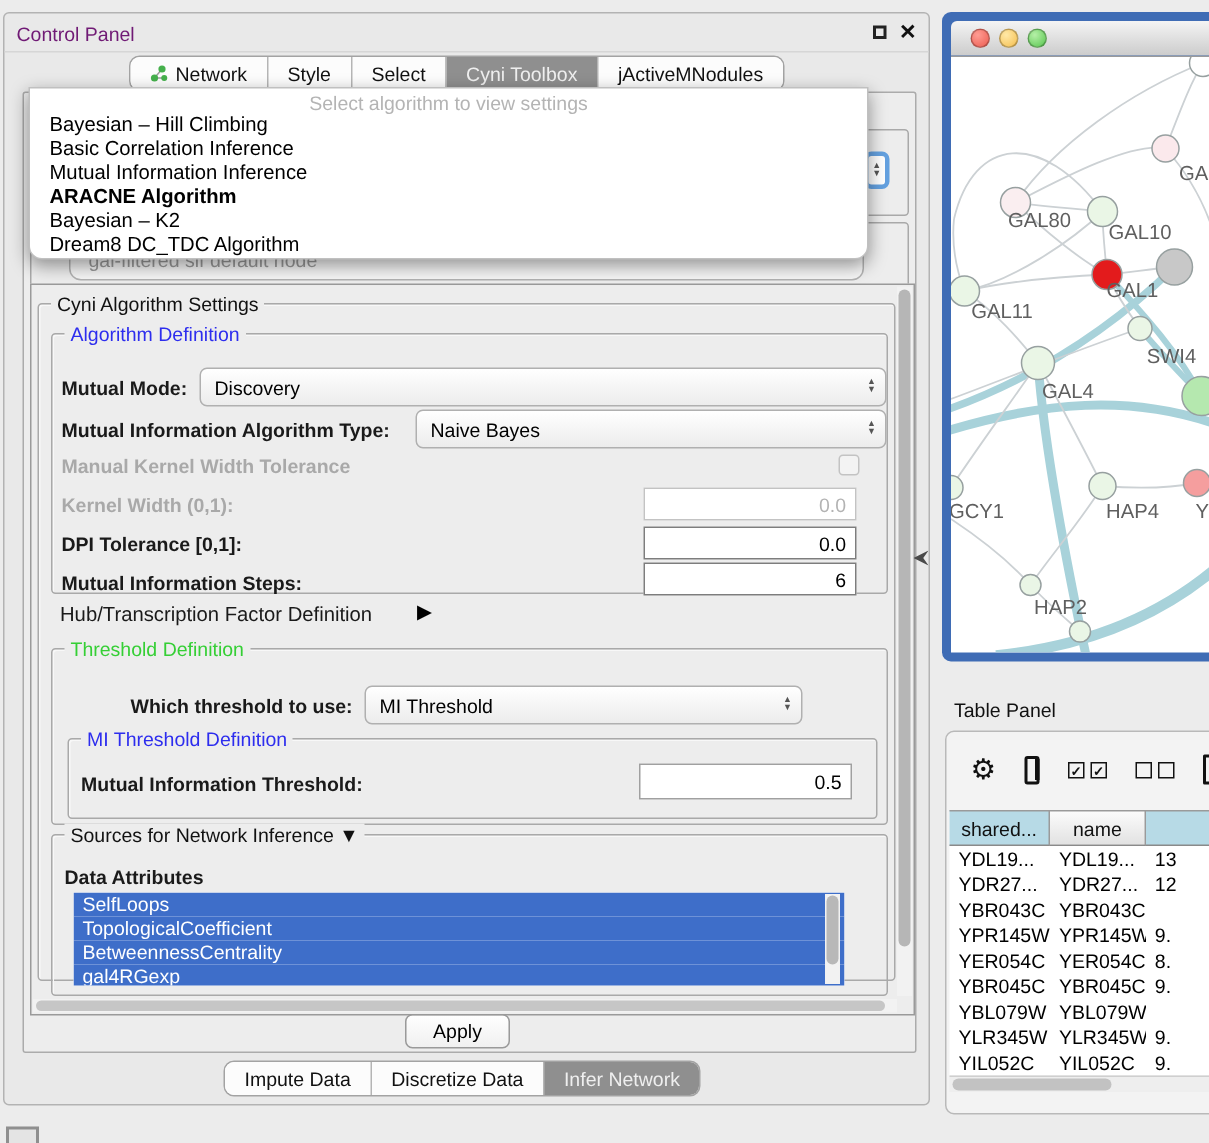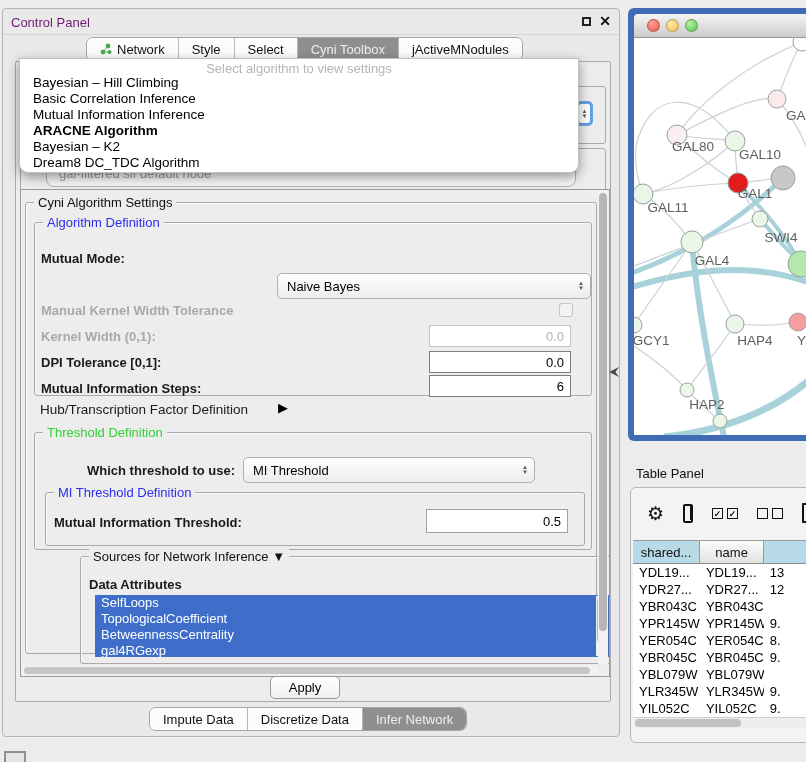--- a/index.html
+++ b/index.html
@@ -152,20 +152,28 @@
       <div class="bg-groupbox" style="left:4px;top:24px;width:586px;height:58px;"></div>
       <div class="bg-groupbox" style="left:4px;top:86px;width:586px;height:52px;"></div>
 
       <div class="scrollpane">
         <div class="groupbox" style="left:4px;top:12px;width:572px;height:452px;">
           <span class="gb-title">Cyni Algorithm Settings</span>
 
           <div class="groupbox" style="left:8px;top:19px;width:558px;height:174px;">
             <span class="gb-title blue">Algorithm Definition</span>
             <span class="lbl" style="left:6px;top:28px;">Mutual Mode:</span>
+            <div class="combo" style="left:98px;top:22px;width:458px;">
+              <span>Discovery</span>
+              <span class="spin">
+                  <span>▲</span>
+                  <span>▼</span>
+                </span>
+            </div>
+            <span class="lbl" style="left:6px;top:56px;">Mutual Information Algorithm Type:</span>
             <div class="combo" style="left:242px;top:50px;width:314px;">
               <span>Naive Bayes</span>
               <span class="spin">
                   <span>▲</span>
                   <span>▼</span>
                 </span>
             </div>
             <span class="lbl dis" style="left:6px;top:80px;">Manual Kernel Width Tolerance</span>
             <span class="checkbox" style="left:524px;top:80px;"></span>
             <span class="lbl dis" style="left:6px;top:106px;">Kernel Width (0,1):</span>
@@ -189,21 +197,21 @@
                   <span>▼</span>
                 </span>
             </div>
             <div class="groupbox" style="left:10px;top:59px;width:540px;height:54px;">
               <span class="gb-title blue">MI Threshold Definition</span>
               <span class="lbl" style="left:8px;top:22px;">Mutual Information Threshold:</span>
               <div class="field" style="left:380px;top:16px;width:142px;height:24px;border-color:#a0a0a0;">0.5</div>
             </div>
           </div>
 
-          <div class="groupbox" style="left:8px;top:353px;width:558px;height:108px;margin-left:46px;">
+          <div class="groupbox" style="left:8px;top:353px;width:558px;height:108px;">
             <span class="gb-title"><span>Sources for Network Inference</span> <span>▼</span></span>
             <span class="lbl" style="left:8px;top:20px;">Data Attributes</span>
             <div class="attr-list" id="attr-list">
                 <div class="attr-item">SelfLoops</div>
                 <div class="attr-item">TopologicalCoefficient</div>
                 <div class="attr-item">BetweennessCentrality</div>
                 <div class="attr-item">gal4RGexp</div>
               </div>
             <div class="attr-scroll" style="right:31px;top:39px;">
                 <div class="thumb"></div>

